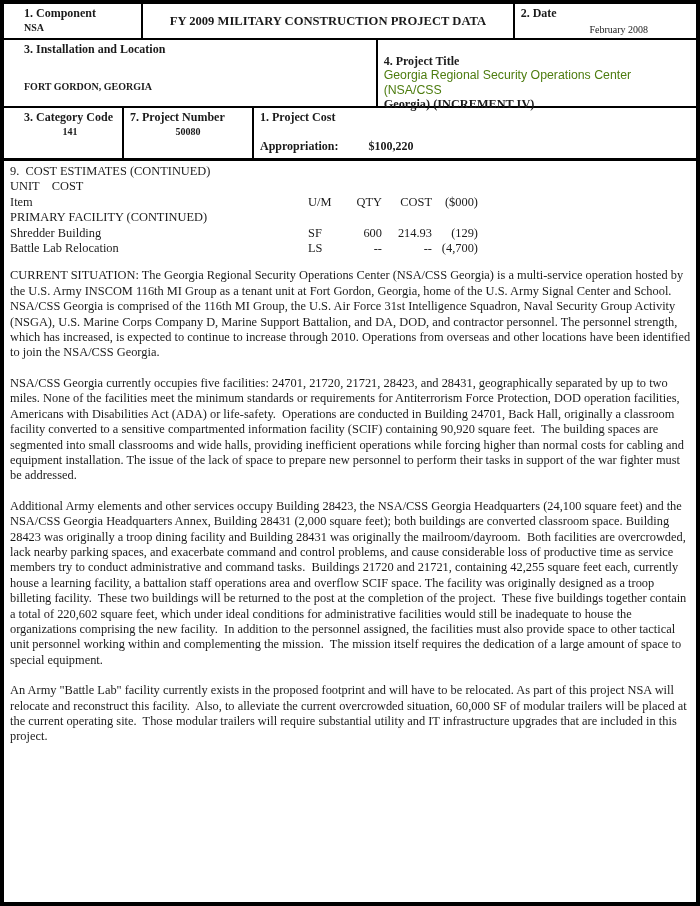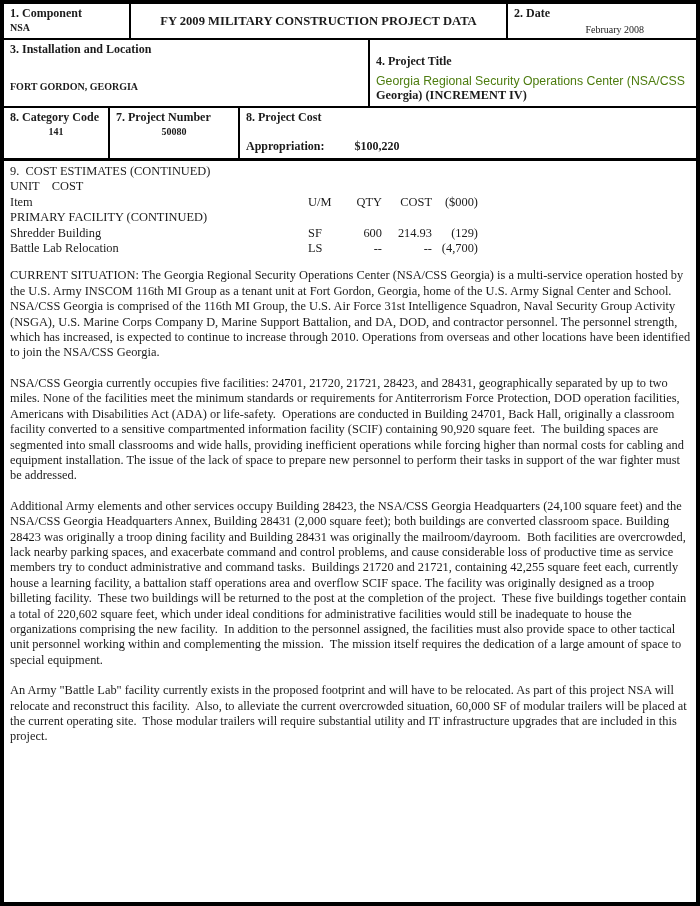--- a/index.html
+++ b/index.html
@@ -8,21 +8,21 @@
     background:#ffffff;
     box-sizing:border-box;
     border:4px solid #000;
     font-family:"Liberation Serif","DejaVu Serif",serif;
     color:#1b1b1b;
     position:relative;
     overflow:hidden;
     margin:0 auto;
   }
   
-  .row{display:flex;box-sizing:border-box;}
+  .row{display:flex;box-sizing:border-box;padding-left:14px;}
   .row1{height:36px;border-bottom:2px solid #000;}
   .row2{height:68px;border-bottom:2px solid #000;}
   .row3{height:53px;border-bottom:3px solid #000;}
   .cell{box-sizing:border-box;padding:2px 6px;display:flex;flex-direction:column;}
   .br{border-right:2px solid #000;}
   .lbl{font-weight:bold;font-size:12px;line-height:14px;}
   .val{font-weight:bold;font-size:10px;line-height:15px;}
   .c-component{width:127px;}
   .c-formtitle{width:377px;align-items:center;justify-content:center;}
   .form-title{font-weight:bold;font-size:12.6px;text-align:center;}
@@ -89,29 +89,29 @@
       <div class="lbl ptitle-lbl">4. Project Title</div>
       <div class="ptitle-val">
         <span class="ptitle-l1">Georgia Regional Security Operations Center (NSA/CSS</span>
         <span class="ptitle-l2">Georgia) (INCREMENT IV)</span>
       </div>
     </div>
   </div>
 
   <div class="row row3">
     <div class="cell br c-cc">
-      <div class="lbl">8. Category Code</div>
+      <div class="lbl">3. Category Code</div>
       <div class="val center-val">141</div>
     </div>
     <div class="cell br c-pn">
       <div class="lbl">7. Project Number</div>
       <div class="val center-val">50080</div>
     </div>
     <div class="cell c-cost">
-      <div class="lbl">8. Project Cost</div>
+      <div class="lbl">1. Project Cost</div>
       <div class="appro-line">
         <span class="appro-lbl">Appropriation:</span>
         <span class="appro-val">$100,220</span>
       </div>
     </div>
   </div>
 
   <div class="section9">
     <div class="preline">9.  COST ESTIMATES (CONTINUED)</div>
     <div class="preline">UNIT    COST</div>

